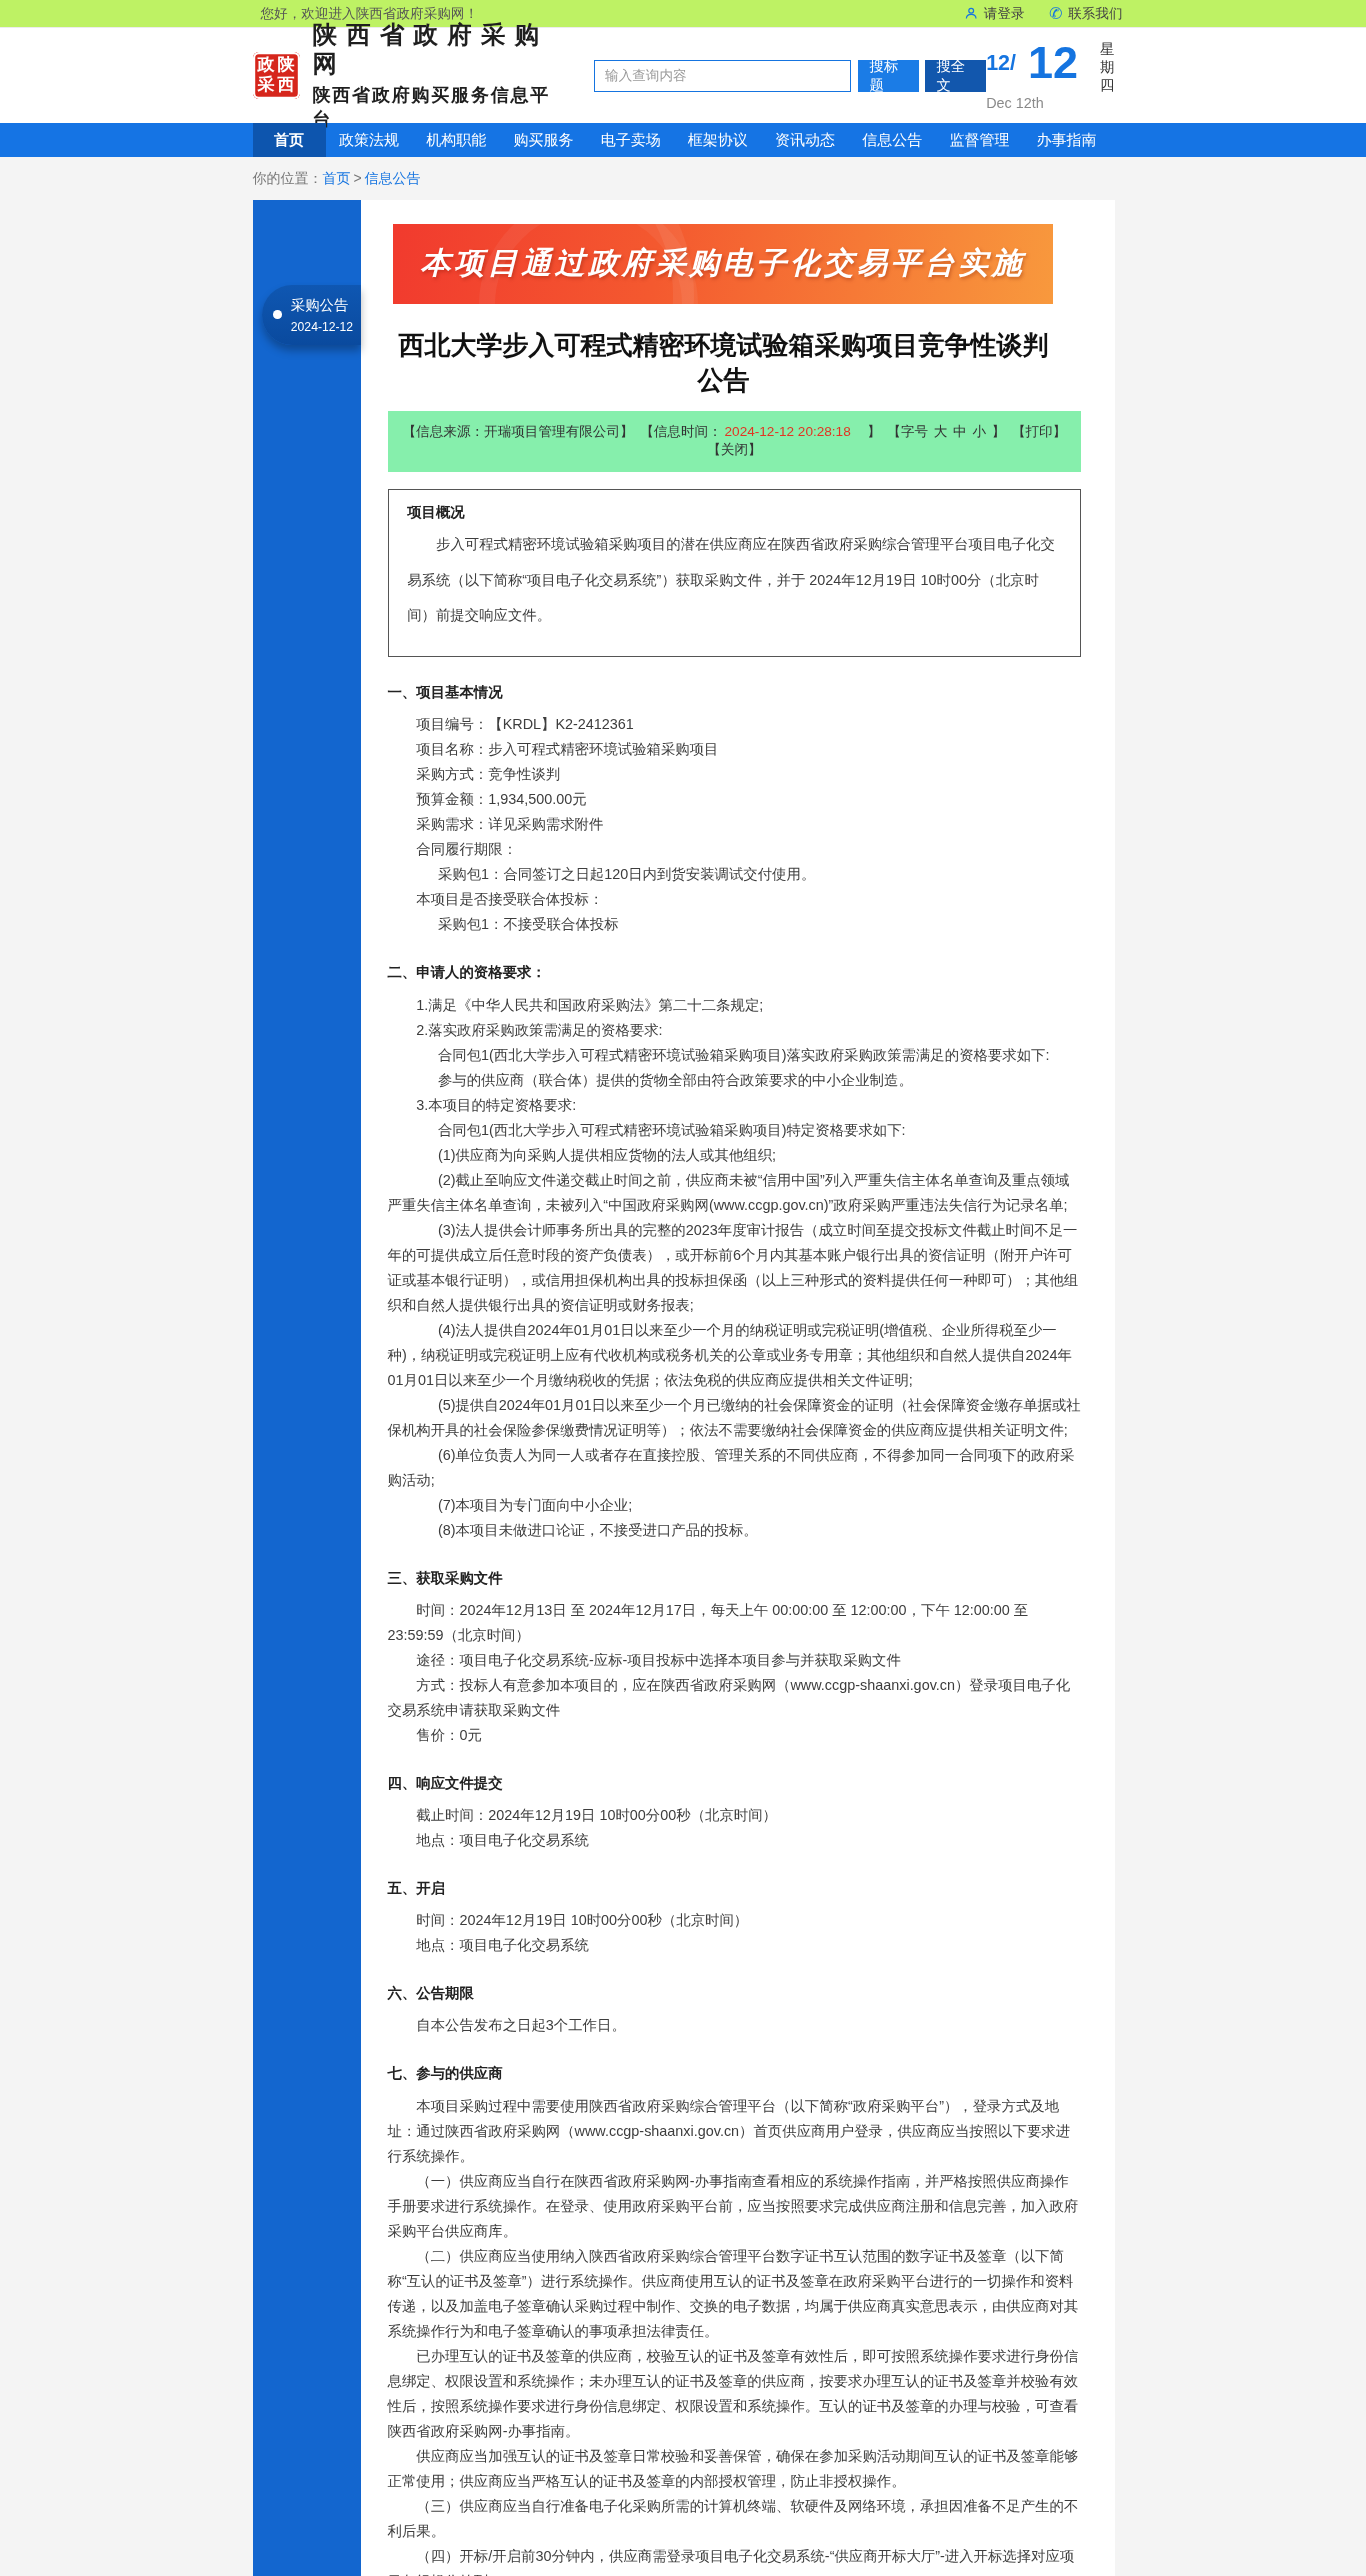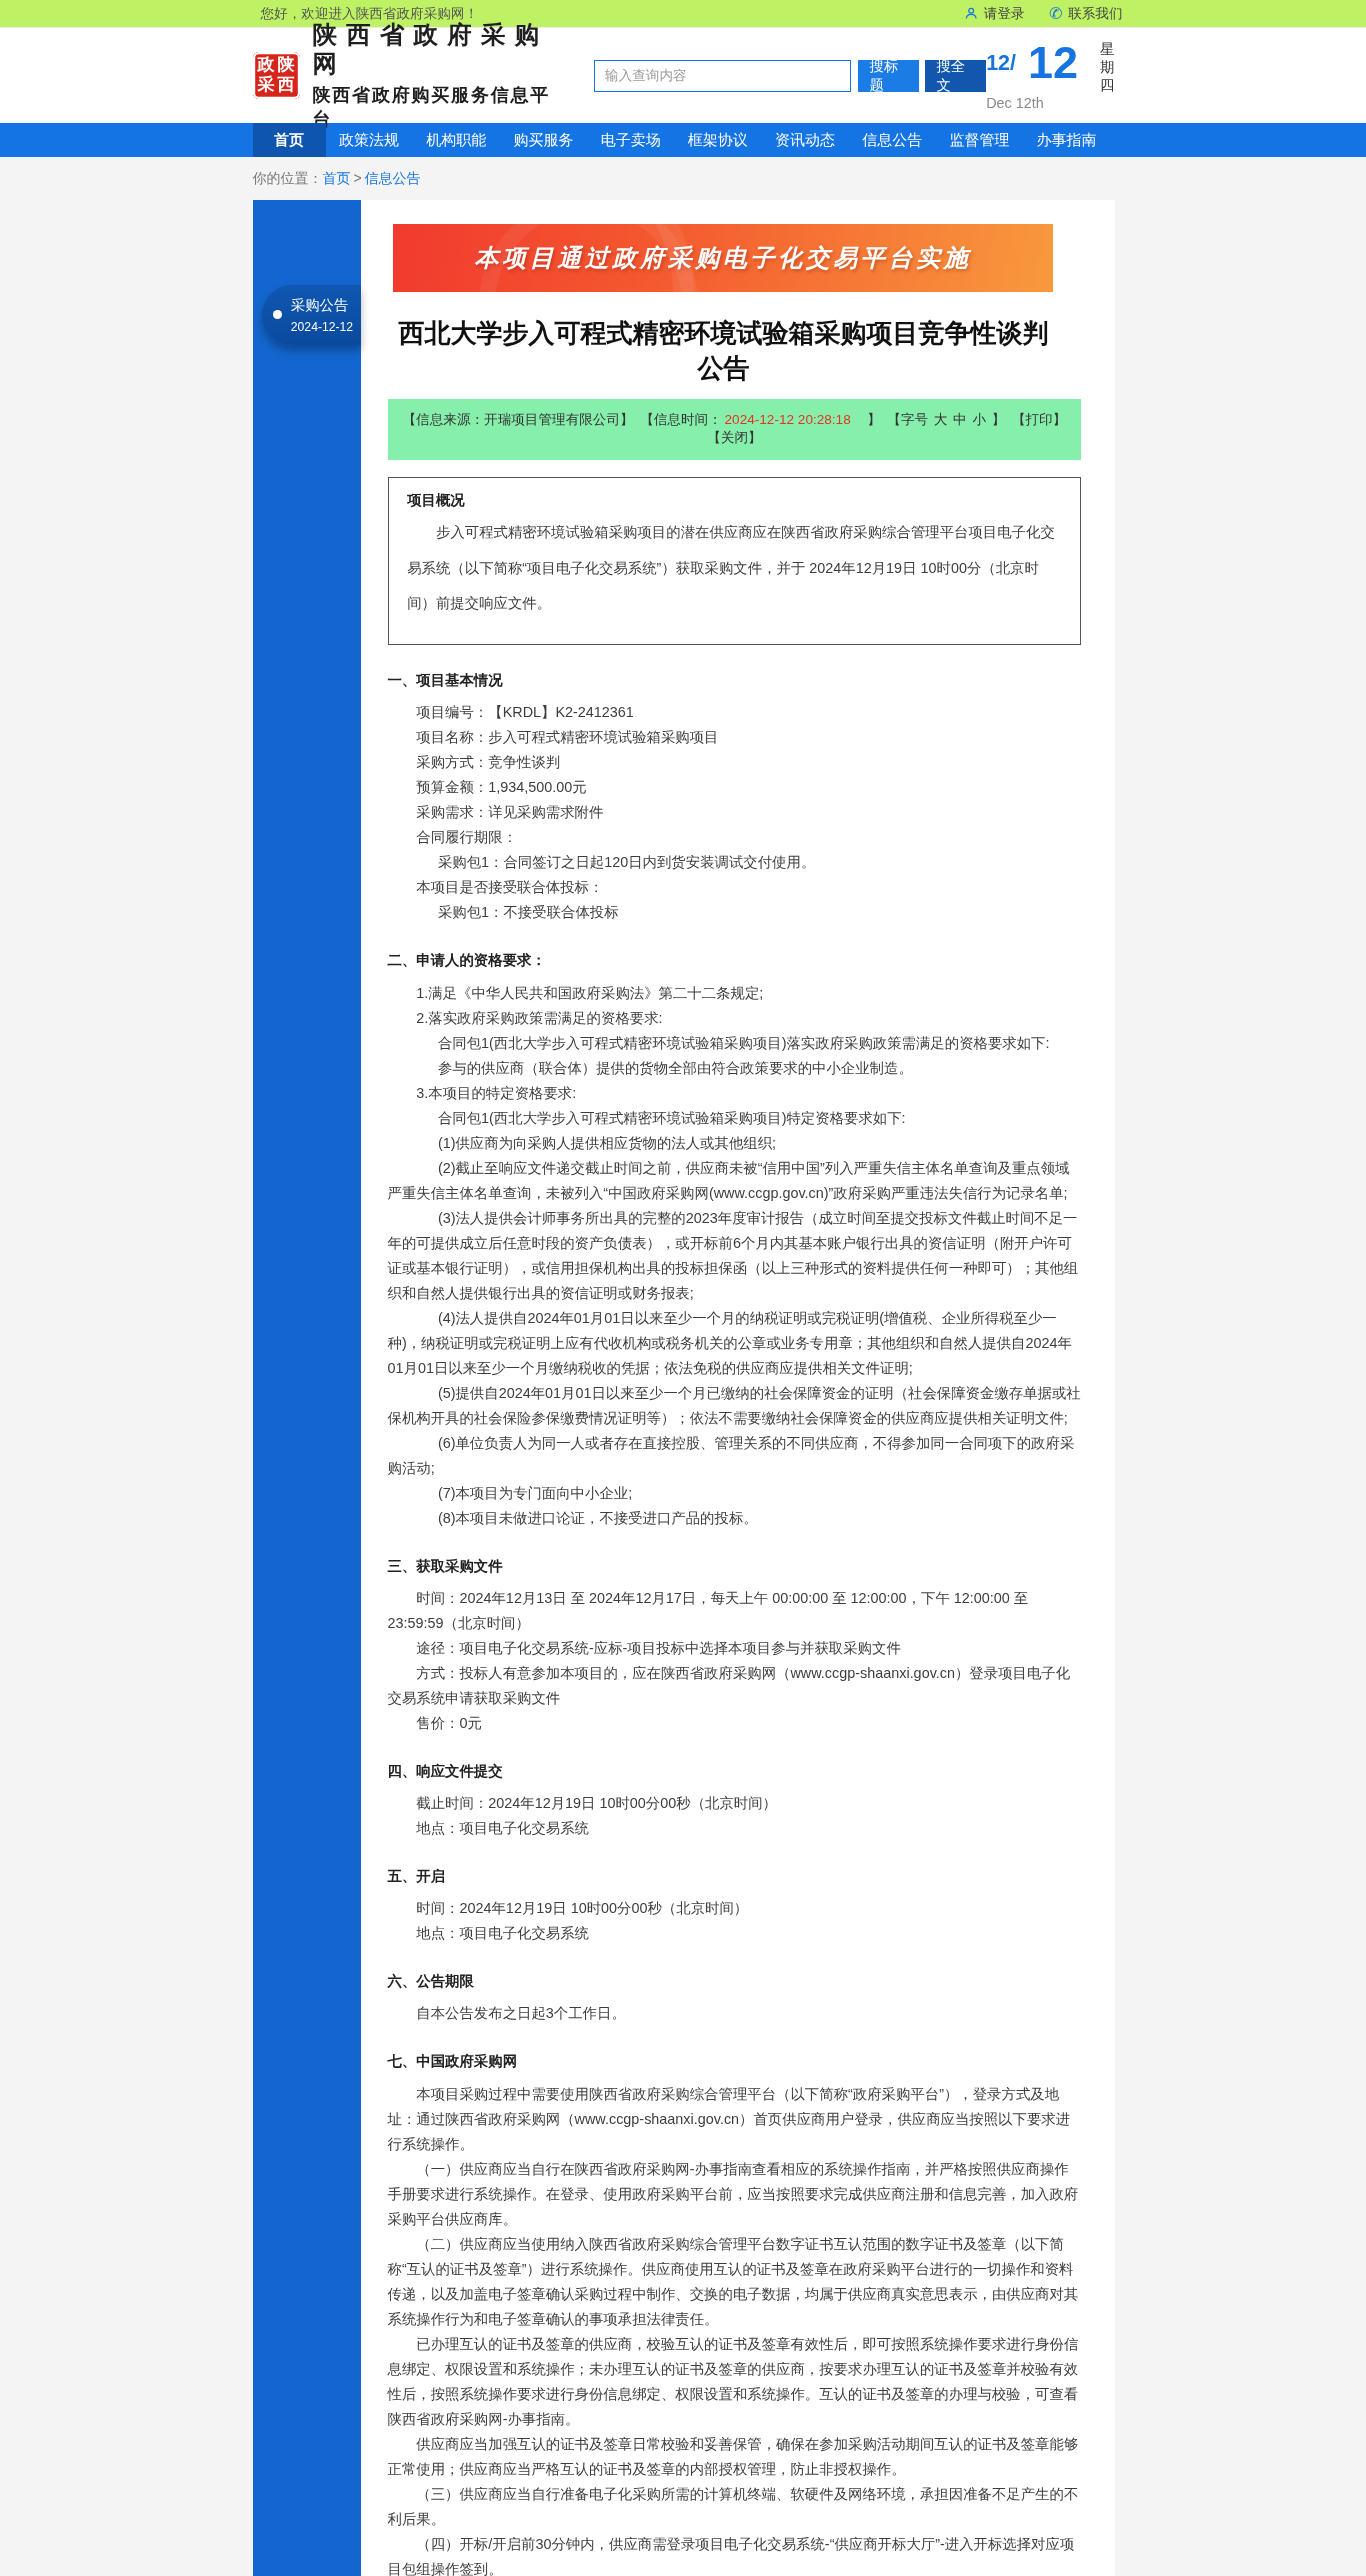--- a/index.html
+++ b/index.html
@@ -48,21 +48,21 @@
 
   
   .main{display:flex;align-items:stretch;margin-bottom:8.6px;}
   .sidebar{width:108px;background:#1366cf;flex-shrink:0;position:relative;}
   .side-tab{margin-top:85px;margin-left:9.3px;background:linear-gradient(180deg,#0f57b2,#0a4a9e);border-radius:34px 0 0 34px;padding:10.8px 4.3px 10.8px 29px;color:#fff;position:relative;box-shadow:0 5.7px 8.6px rgba(0,0,0,.28);cursor:pointer;}
   .side-dot{position:absolute;left:11.5px;top:50%;margin-top:-4.3px;width:8.6px;height:8.6px;border-radius:50%;background:#fff;}
   .side-cat{font-size:14.4px;line-height:1.4;}
   .side-date{font-size:12.2px;margin-top:4.3px;}
   .content{flex:1;background:#fff;padding:24.4px 26px 40px 27px;box-sizing:border-box;}
 
-  .banner{height:68px;margin:0 36px 0 5.7px;background:linear-gradient(100deg,#f13a2e 0%,#f4592f 40%,#f8993d 100%);display:flex;align-items:center;justify-content:center;color:#fff;font-size:24px;font-weight:bold;font-style:italic;letter-spacing:3.6px;text-shadow:1.4px 2.2px 3.6px rgba(120,20,0,.35);position:relative;overflow:hidden;}
+  .banner{height:80px;margin:0 36px 0 5.7px;background:linear-gradient(100deg,#f13a2e 0%,#f4592f 40%,#f8993d 100%);display:flex;align-items:center;justify-content:center;color:#fff;font-size:30px;font-weight:bold;font-style:italic;letter-spacing:3.6px;text-shadow:1.4px 2.2px 3.6px rgba(120,20,0,.35);position:relative;overflow:hidden;}
   .banner:before{content:"";position:absolute;left:-43px;top:-101px;width:302px;height:302px;border-radius:50%;border:21.5px solid rgba(255,255,255,.07);}
   .banner:after{content:"";position:absolute;left:86px;top:-29px;width:187px;height:187px;border-radius:50%;border:16px solid rgba(255,255,255,.06);}
 
   .art-title{font-size:26px;font-weight:bold;color:#111;text-align:center;margin:24.4px 29px 13px 0;}
   .meta{background:#86efac;margin-right:7.2px;padding:12.2px 0;text-align:center;font-size:13.6px;color:#333;}
   .meta span{margin:0 1.4px;}
   .meta .red{color:#e23423;}
   .meta .szlink{cursor:pointer;margin:0 2.9px;}
   .meta .act{cursor:pointer;}
 
@@ -209,21 +209,21 @@
           <div class="blk p">方式：投标人有意参加本项目的，应在陕西省政府采购网（www.ccgp-shaanxi.gov.cn）登录项目电子化交易系统申请获取采购文件</div>
           <div class="blk p">售价：0元</div>
           <div class="blk h">四、响应文件提交</div>
           <div class="blk p">截止时间：2024年12月19日 10时00分00秒（北京时间）</div>
           <div class="blk p">地点：项目电子化交易系统</div>
           <div class="blk h">五、开启</div>
           <div class="blk p">时间：2024年12月19日 10时00分00秒（北京时间）</div>
           <div class="blk p">地点：项目电子化交易系统</div>
           <div class="blk h">六、公告期限</div>
           <div class="blk p">自本公告发布之日起3个工作日。</div>
-          <div class="blk h">七、中国政府采购网</div>
+          <div class="blk h">七、参与的供应商</div>
           <div class="blk p">本项目采购过程中需要使用陕西省政府采购综合管理平台（以下简称“政府采购平台”），登录方式及地址：通过陕西省政府采购网（www.ccgp-shaanxi.gov.cn）首页供应商用户登录，供应商应当按照以下要求进行系统操作。</div>
           <div class="blk p">（一）供应商应当自行在陕西省政府采购网-办事指南查看相应的系统操作指南，并严格按照供应商操作手册要求进行系统操作。在登录、使用政府采购平台前，应当按照要求完成供应商注册和信息完善，加入政府采购平台供应商库。</div>
           <div class="blk p">（二）供应商应当使用纳入陕西省政府采购综合管理平台数字证书互认范围的数字证书及签章（以下简称“互认的证书及签章”）进行系统操作。供应商使用互认的证书及签章在政府采购平台进行的一切操作和资料传递，以及加盖电子签章确认采购过程中制作、交换的电子数据，均属于供应商真实意思表示，由供应商对其系统操作行为和电子签章确认的事项承担法律责任。</div>
           <div class="blk p">已办理互认的证书及签章的供应商，校验互认的证书及签章有效性后，即可按照系统操作要求进行身份信息绑定、权限设置和系统操作；未办理互认的证书及签章的供应商，按要求办理互认的证书及签章并校验有效性后，按照系统操作要求进行身份信息绑定、权限设置和系统操作。互认的证书及签章的办理与校验，可查看陕西省政府采购网-办事指南。</div>
           <div class="blk p">供应商应当加强互认的证书及签章日常校验和妥善保管，确保在参加采购活动期间互认的证书及签章能够正常使用；供应商应当严格互认的证书及签章的内部授权管理，防止非授权操作。</div>
           <div class="blk p">（三）供应商应当自行准备电子化采购所需的计算机终端、软硬件及网络环境，承担因准备不足产生的不利后果。</div>
           <div class="blk p">（四）开标/开启前30分钟内，供应商需登录项目电子化交易系统-“供应商开标大厅”-进入开标选择对应项目包组操作签到。</div>
           <div class="blk p">（五）政府采购平台技术支持：</div>
         </div>
 

